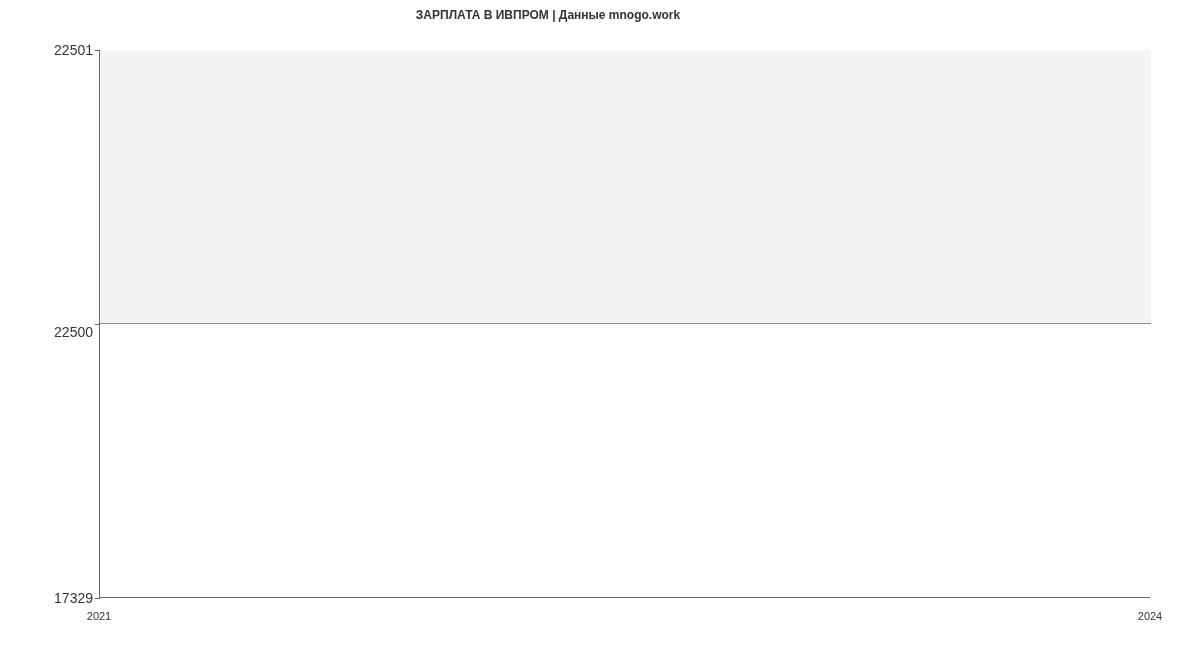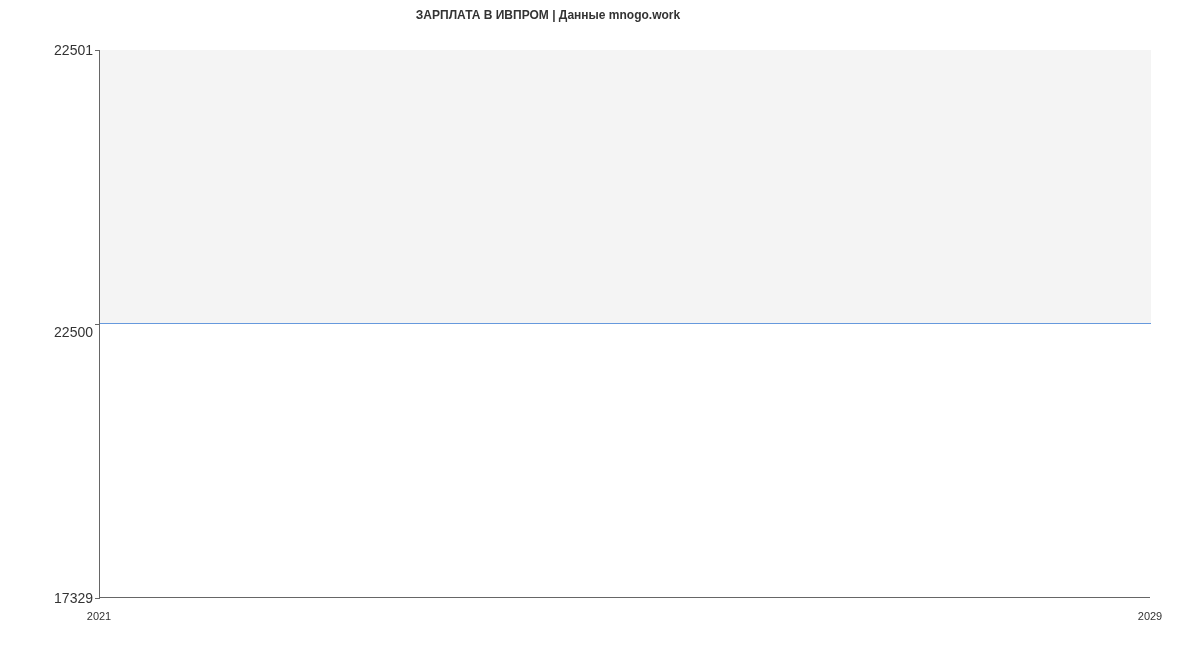--- a/index.html
+++ b/index.html
@@ -83,13 +83,13 @@
   <div class="ytick-mark" style="top:0px"></div>
   <div class="ytick-mark" style="top:274px"></div>
   <div class="ytick-mark" style="top:548px"></div>
 </div>
 
 <div class="ytick-label" style="top:50px">22501</div>
 <div class="ytick-label" style="top:332px">22500</div>
 <div class="ytick-label" style="top:598px">17329</div>
 
 <div class="xtick-label" style="left:99px">2021</div>
-<div class="xtick-label" style="left:1150px">2029</div>
+<div class="xtick-label" style="left:1150px">2024</div>
 
 </body></html>

